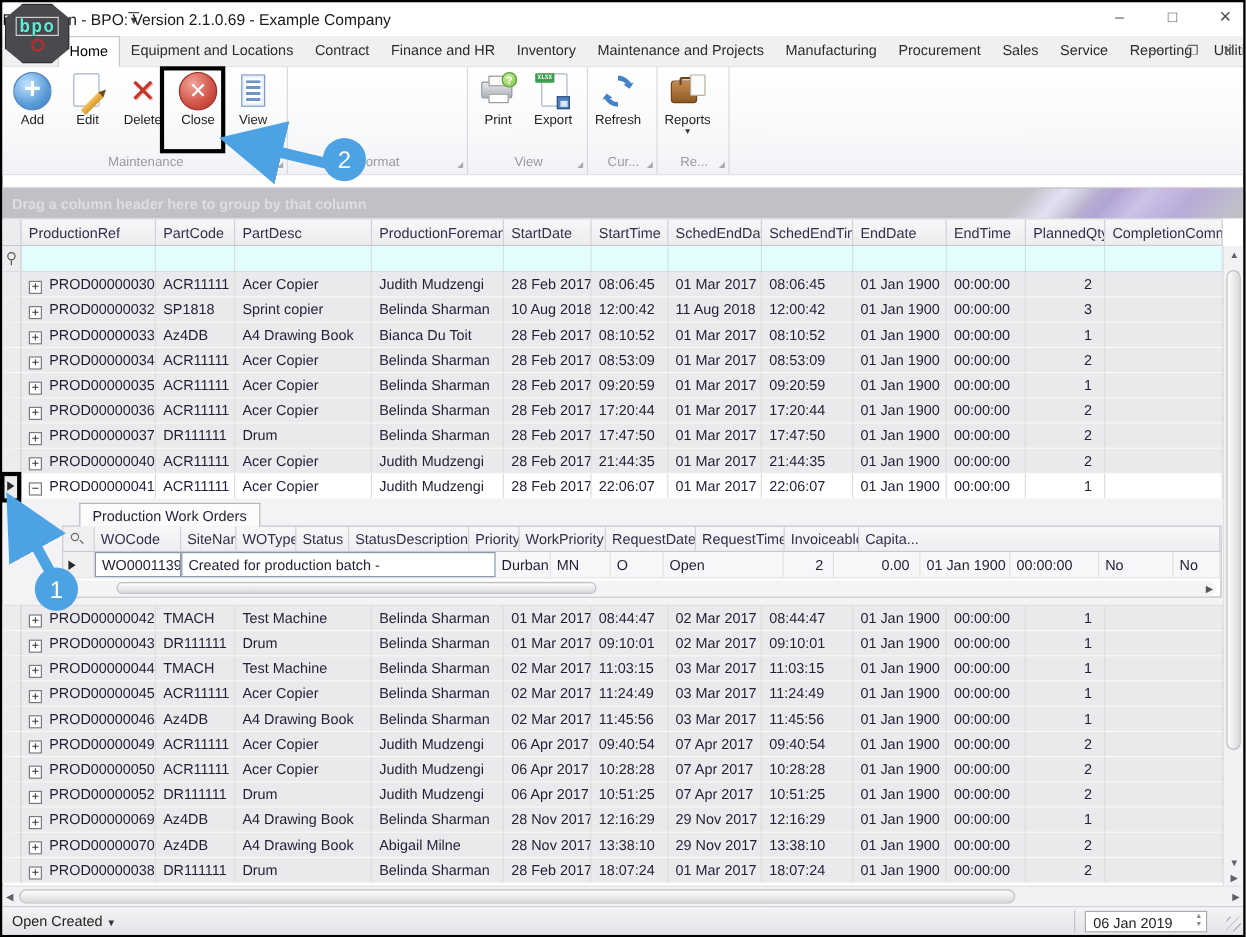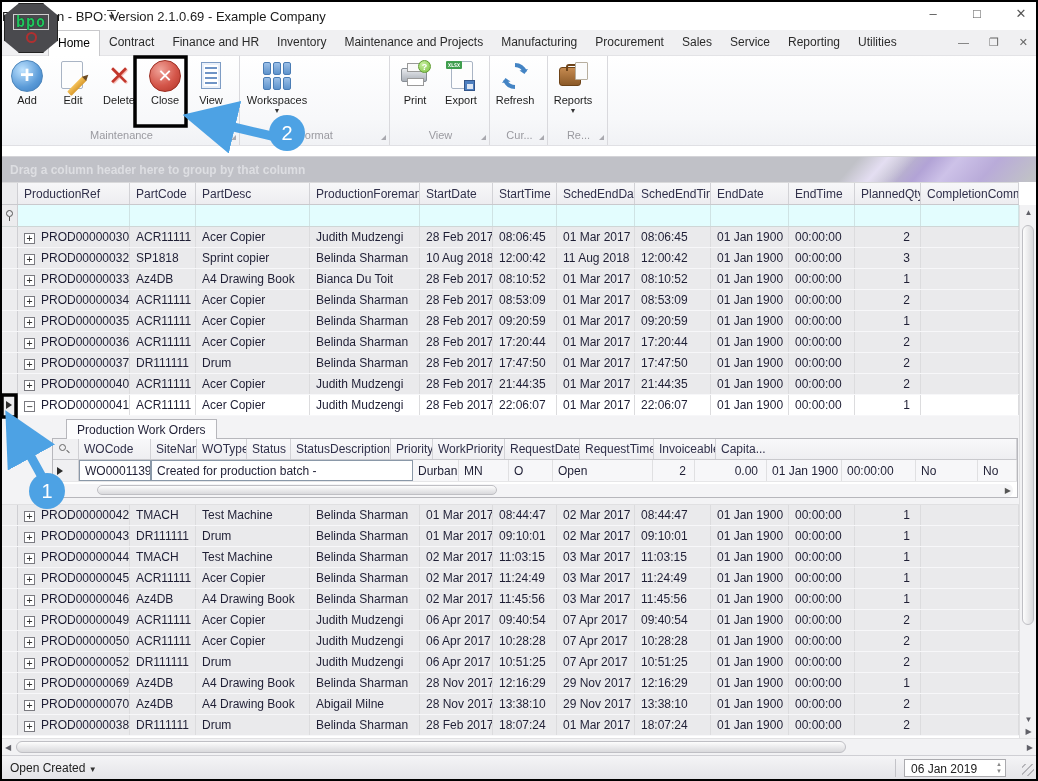--- a/index.html
+++ b/index.html
@@ -5,21 +5,21 @@
   * { box-sizing: border-box; margin: 0; padding: 0; }
   html,body { width:1038px; height:781px; }
   body { background:#000; font-family:"Liberation Sans","DejaVu Sans",sans-serif; position:relative; overflow:hidden; }
   .app { position:absolute; left:2px; top:2px; width:1034px; height:777px; background:#fff; overflow:hidden; }
 
   
   .titlebar { position:absolute; left:0; top:0; width:100%; height:28px; background:#fff; }
   .app-logo { position:absolute; left:2px; top:1px; width:54px; height:50px; z-index:30;
               background:#4a4a4e; clip-path:polygon(28% 0,72% 0,100% 25%,100% 75%,72% 100%,28% 100%,0 75%,0 25%);
               border:1px solid #222; display:flex; align-items:center; justify-content:center; flex-direction:column; }
-  .app-logo .bpo { color:#22c55e; font-weight:bold; font-size:15px; letter-spacing:1px; font-family:"DejaVu Sans Mono",monospace;
+  .app-logo .bpo { color:#5eead4; font-weight:bold; font-size:15px; letter-spacing:1px; font-family:"DejaVu Sans Mono",monospace;
                    text-shadow:0 0 1px #000; border:1px solid #cfcfcf; padding:0 2px; line-height:14px; }
   .app-logo .ring { width:11px; height:11px; border:2px solid #b03030; border-radius:50%; margin-top:2px; }
   .qat-arrow { position:absolute; left:105px; top:8px; font-size:9px; color:#444; border-top:1px solid #444; line-height:10px; padding-top:1px;}
   .title-text { position:absolute; left:0; right:0; top:7px; text-align:left; font-size:13px; color:#1a1a1a; }
   .win-btns { position:absolute; right:6px; top:4px; display:flex; gap:26px; color:#555; font-size:13px; }
   .win-btns span { width:18px; text-align:center; cursor:default; }
 
   
   .tabstrip { position:absolute; left:0; top:28px; width:100%; height:26px; background:#f0f0f2; border-bottom:1px solid #e3e3e6; }
   .tabs { position:absolute; left:46px; top:0; height:26px; display:flex; }
@@ -155,20 +155,21 @@
     <div class="win-btns">
       <span>–</span>
       <span>□</span>
       <span>✕</span>
     </div>
   </div>
 
   <div class="tabstrip">
     <div class="tabs" id="tabs">
         <div class="tab active">Home</div>
+        <div class="tab">Equipment and Locations</div>
         <div class="tab">Contract</div>
         <div class="tab">Finance and HR</div>
         <div class="tab">Inventory</div>
         <div class="tab">Maintenance and Projects</div>
         <div class="tab">Manufacturing</div>
         <div class="tab">Procurement</div>
         <div class="tab">Sales</div>
         <div class="tab">Service</div>
         <div class="tab">Reporting</div>
         <div class="tab">Utilities</div>
@@ -207,34 +208,20 @@
               <div class="i-view"></div>
             </div>
             <div class="lbl">View</div>
           </div>
         </div>
         <div class="glabel">Maintenance</div>
         <div class="glauncher"></div>
       </div>
       <div class="rgroup" style="left: 240px; width: 148px;">
         <div class="buttons">
-          <div class="rbtn" style="width: 70px;">
-            <div class="ico">
-              <div class="i-ws">
-                <span></span>
-                <span></span>
-                <span></span>
-                <span></span>
-                <span></span>
-                <span></span>
-              </div>
-            </div>
-            <div class="lbl">Workspaces</div>
-            <div class="dd">▼</div>
-          </div>
         </div>
         <div class="glabel">Format</div>
         <div class="glauncher"></div>
       </div>
       <div class="rgroup" style="left: 390px; width: 98px;">
         <div class="buttons">
           <div class="rbtn">
             <div class="ico">
               <div class="i-qbadge">?</div>
               <div class="i-print"></div>

